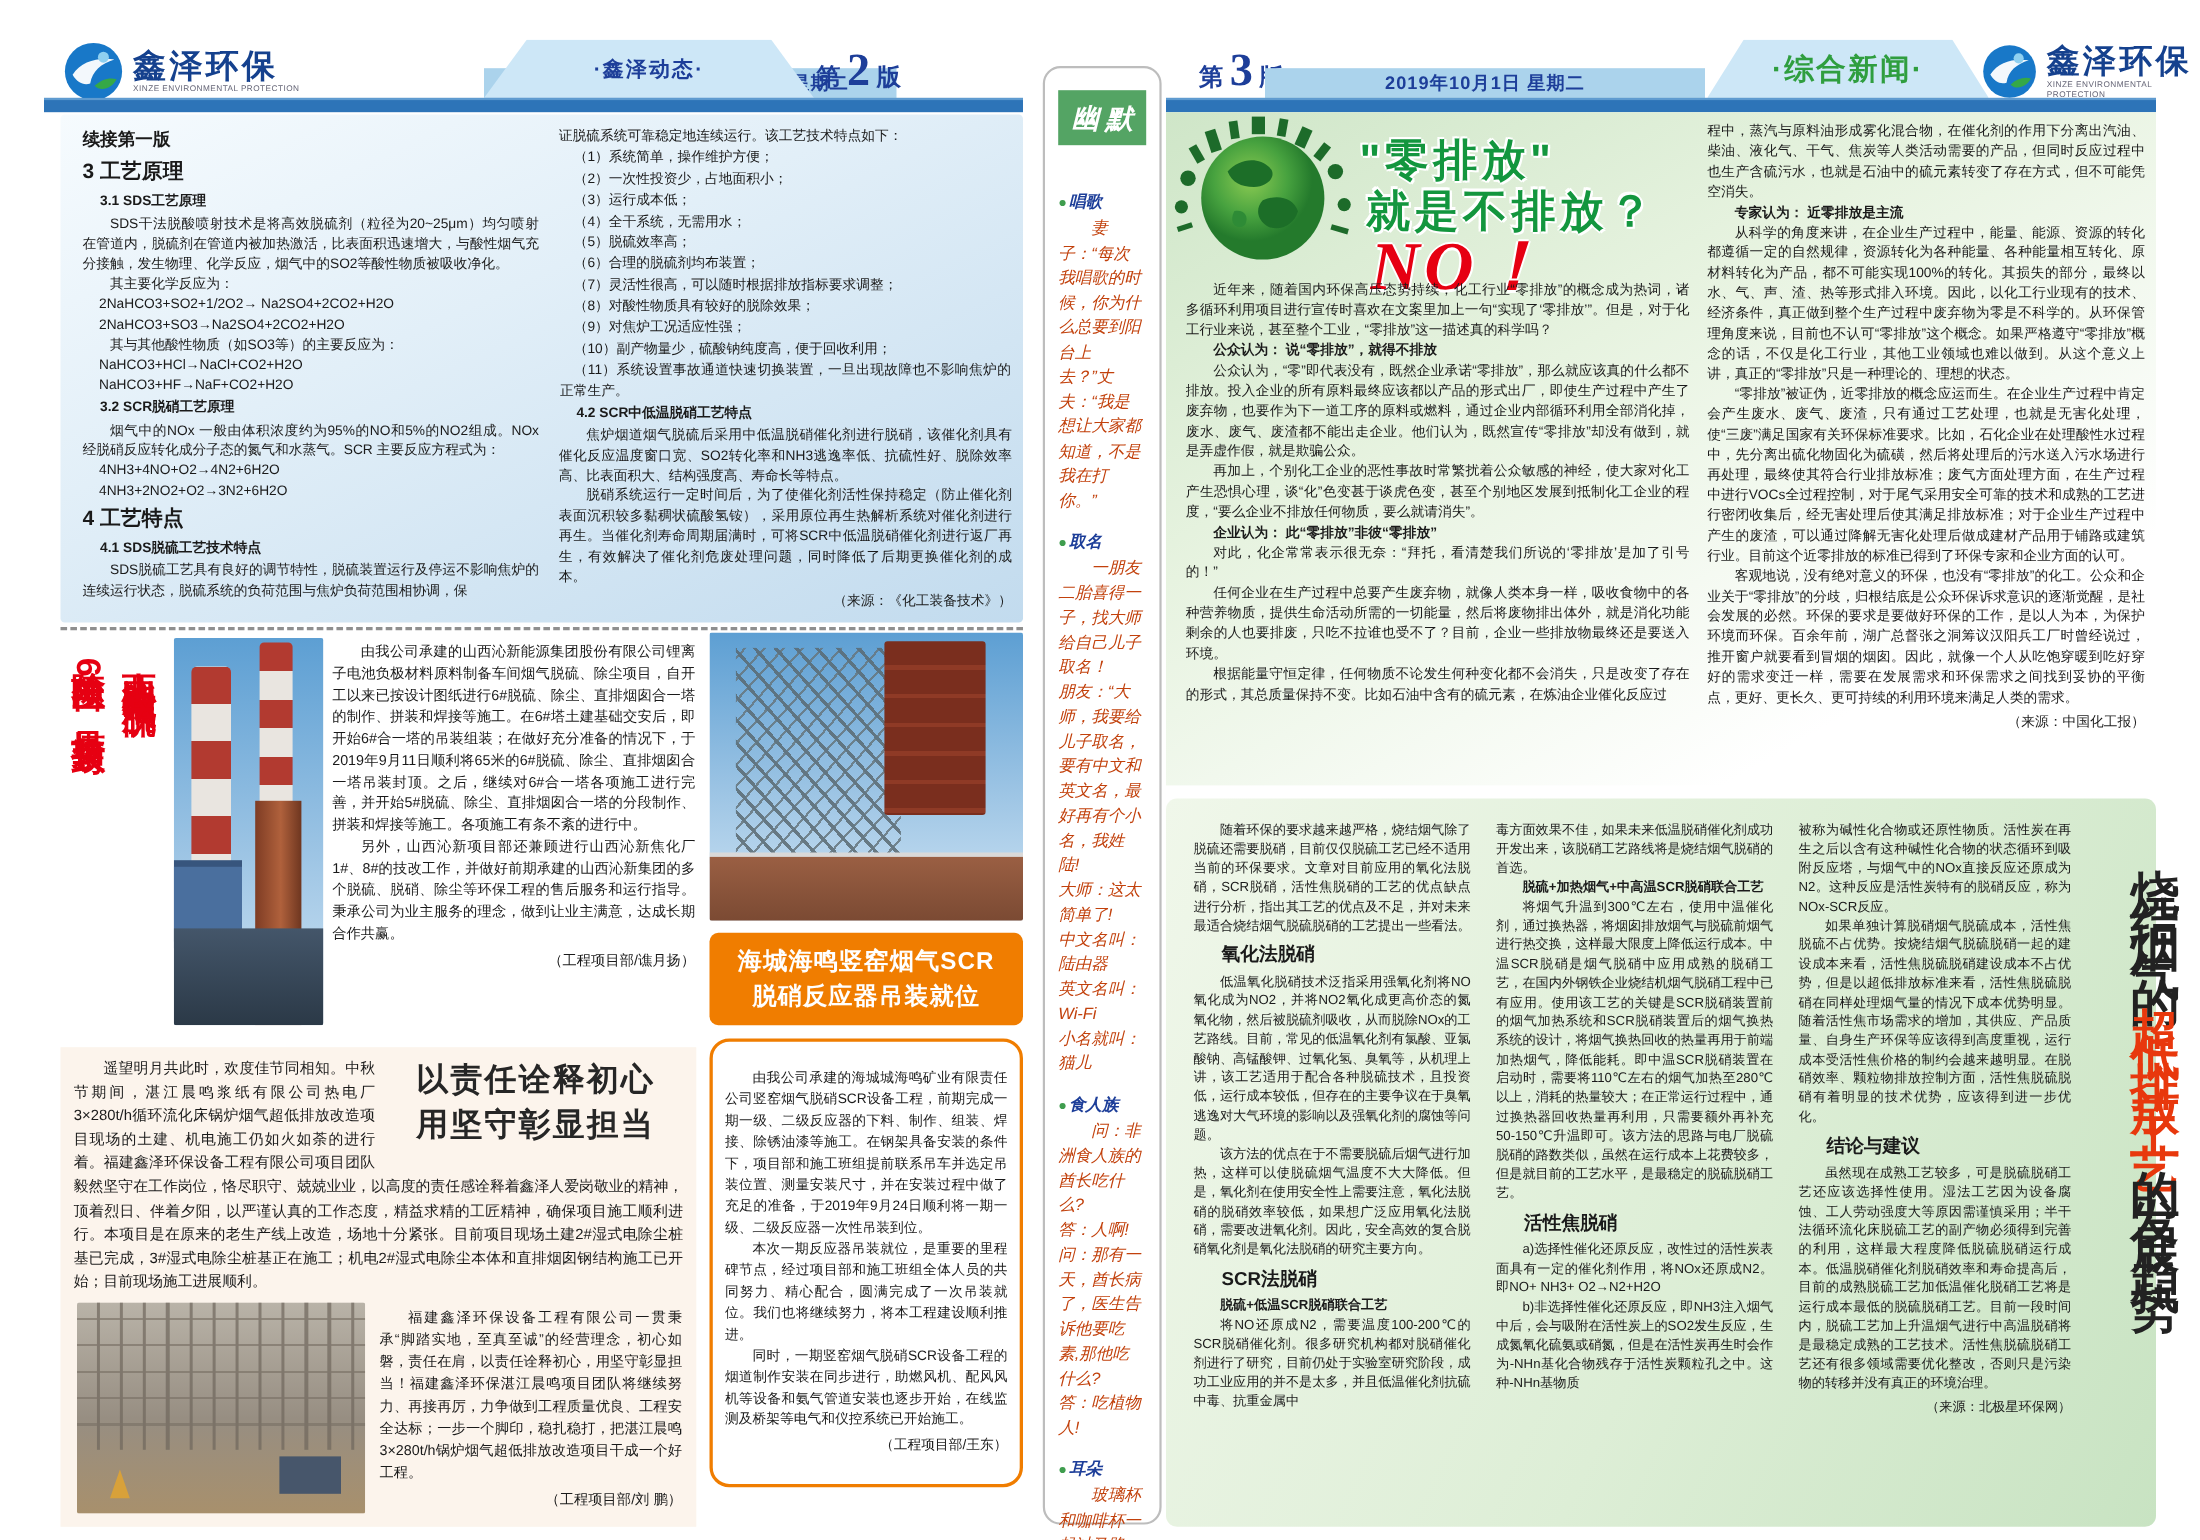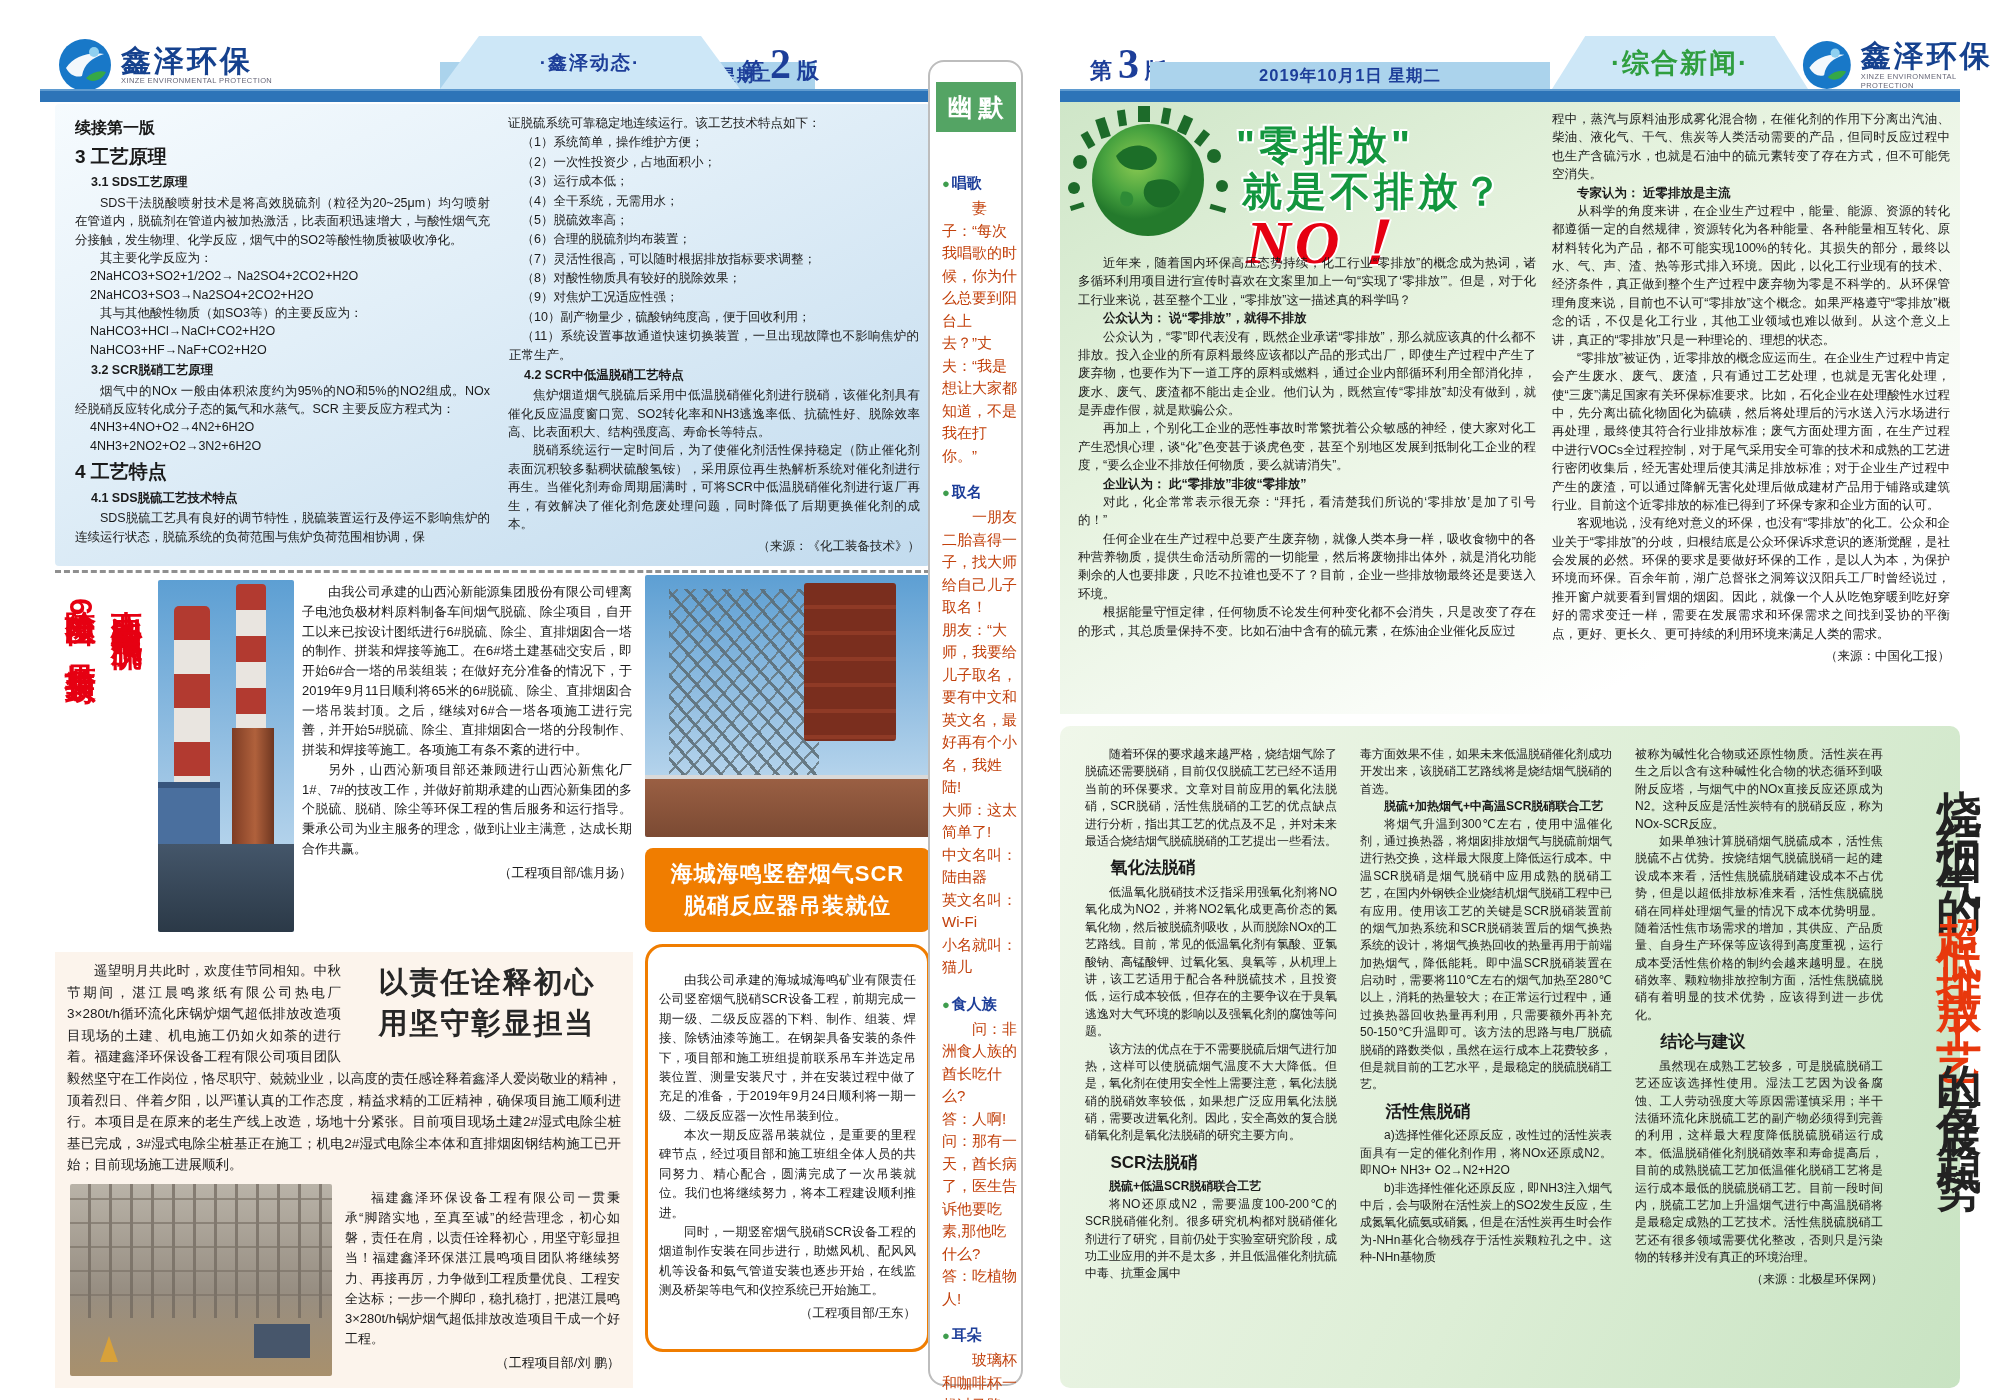--- a/index.html
+++ b/index.html
@@ -180,21 +180,21 @@
     <div class="photo" style="left:103px;top:2px;width:136px;height:352px;">
       <div class="sky"></div>
       <div class="chimA"></div>
       <div class="chimB"></div>
       <div class="towerB"></div>
       <div class="shed"></div>
       <div class="plantbase"></div>
     </div>
     <div class="shanxi-text abs" style="left:247px;top:4px;width:330px;height:352px;">
       <p class="p">由我公司承建的山西沁新能源集团股份有限公司锂离子电池负极材料原料制备车间烟气脱硫、除尘项目，自开工以来已按设计图纸进行6#脱硫、除尘、直排烟囱合一塔的制作、拼装和焊接等施工。在6#塔土建基础交安后，即开始6#合一塔的吊装组装；在做好充分准备的情况下，于2019年9月11日顺利将65米的6#脱硫、除尘、直排烟囱合一塔吊装封顶。之后，继续对6#合一塔各项施工进行完善，并开始5#脱硫、除尘、直排烟囱合一塔的分段制作、拼装和焊接等施工。各项施工有条不紊的进行中。</p>
-      <p class="p">另外，山西沁新项目部还兼顾进行山西沁新焦化厂1#、7#的技改工作，并做好前期承建的山西沁新集团的多个脱硫、脱硝、除尘等环保工程的售后服务和运行指导。秉承公司为业主服务的理念，做到让业主满意，达成长期合作共赢。</p>
+      <p class="p">另外，山西沁新项目部还兼顾进行山西沁新焦化厂1#、8#的技改工作，并做好前期承建的山西沁新集团的多个脱硫、脱硝、除尘等环保工程的售后服务和运行指导。秉承公司为业主服务的理念，做到让业主满意，达成长期合作共赢。</p>
       <p class="byline">（工程项目部/谯月扬）</p>
     </div>
     <div class="photo" style="left:590px;top:-3px;width:285px;height:262px;">
       <div class="sky"></div>
       <div class="truss"></div>
       <div class="reactor"></div>
       <div class="hallroof"></div>
       <div class="hall"></div>
     </div>
   </div>
@@ -223,21 +223,21 @@
       <div class="scaff"></div>
       <div class="crate"></div>
       <div class="cone"></div>
     </div>
     <div class="zjp2 abs" style="left:290px;top:236px;width:275px;height:190px;">
       <p class="p">福建鑫泽环保设备工程有限公司一贯秉承“脚踏实地，至真至诚”的经营理念，初心如磐，责任在肩，以责任诠释初心，用坚守彰显担当！福建鑫泽环保湛江晨鸣项目团队将继续努力、再接再厉，力争做到工程质量优良、工程安全达标；一步一个脚印，稳扎稳打，把湛江晨鸣3×280t/h锅炉烟气超低排放改造项目干成一个好工程。</p>
       <p class="byline">（工程项目部/刘 鹏）</p>
     </div>
   </div>
 
-  <div class="abs humor" style="left:928px;top:60px;width:95px;height:1326px;box-sizing:border-box;">
+  <div class="abs humor" style="left:948px;top:60px;width:108px;height:1326px;box-sizing:border-box;font-style:italic;">
     <div class="humor-tab">幽默</div>
     <div class="humor-body">
       <div class="hsec-t"><span class="dot">●</span><span>唱歌</span></div>
       <div class="hsec-x">妻子：“每次我唱歌的时候，你为什么总要到阳台上去？”丈夫：“我是想让大家都知道，不是我在打你。”</div>
       <div class="hsec-t"><span class="dot">●</span><span>取名</span></div>
       <div class="hsec-x">一朋友二胎喜得一子，找大师给自己儿子取名！
 朋友：“大师，我要给儿子取名，要有中文和英文名，最好再有个小名，我姓陆!
 大师：这太简单了!
 中文名叫：陆由器
 英文名叫：Wi-Fi

